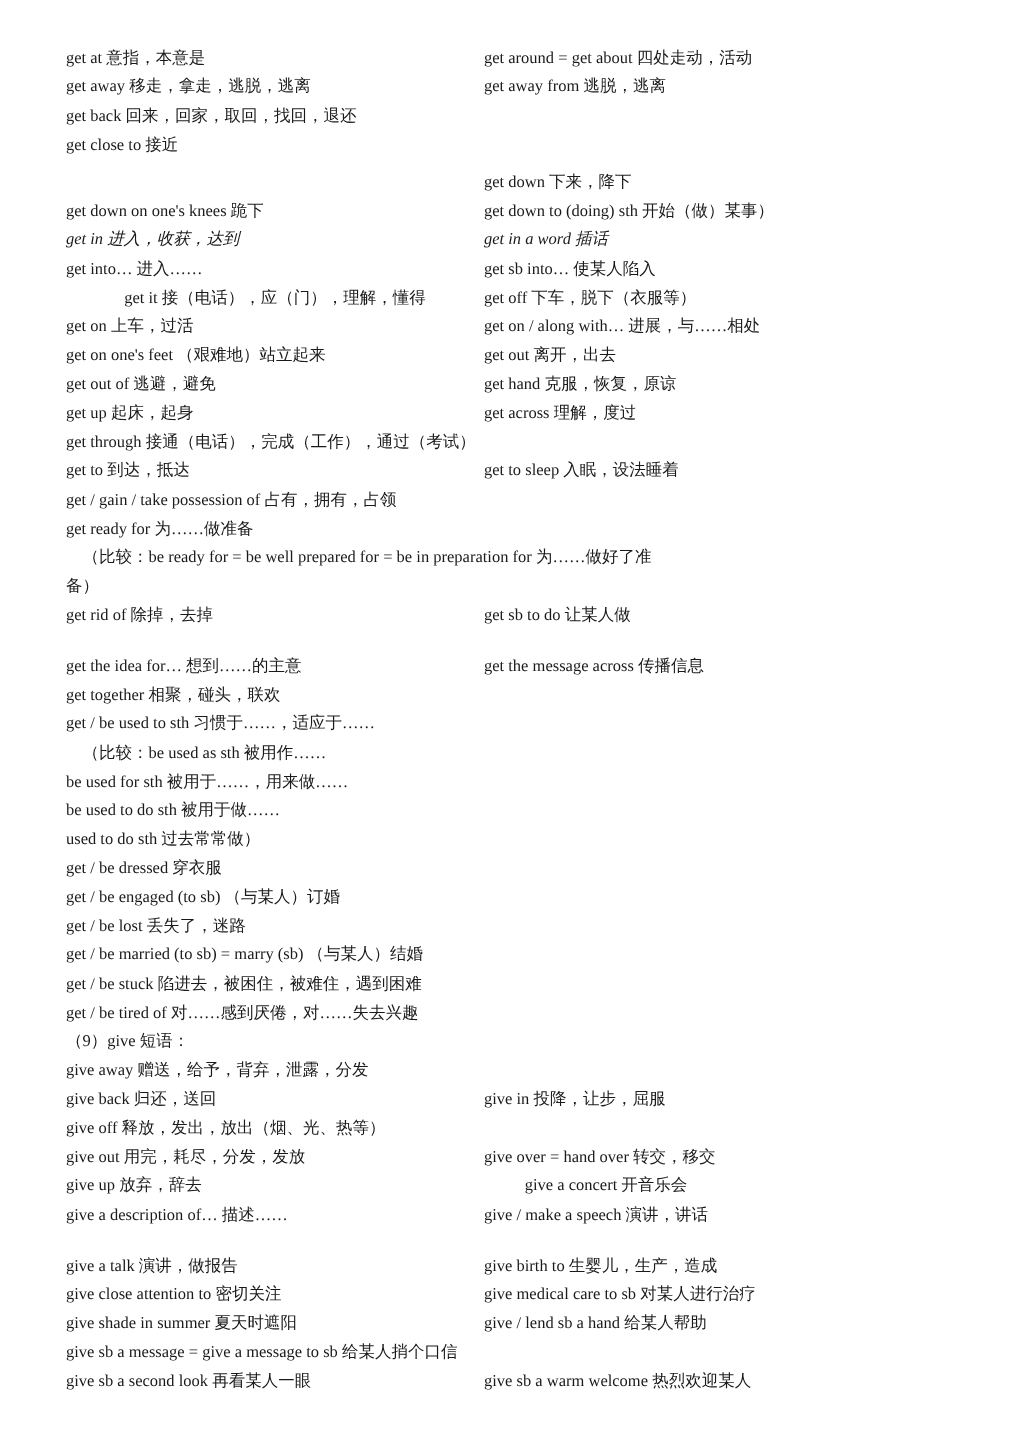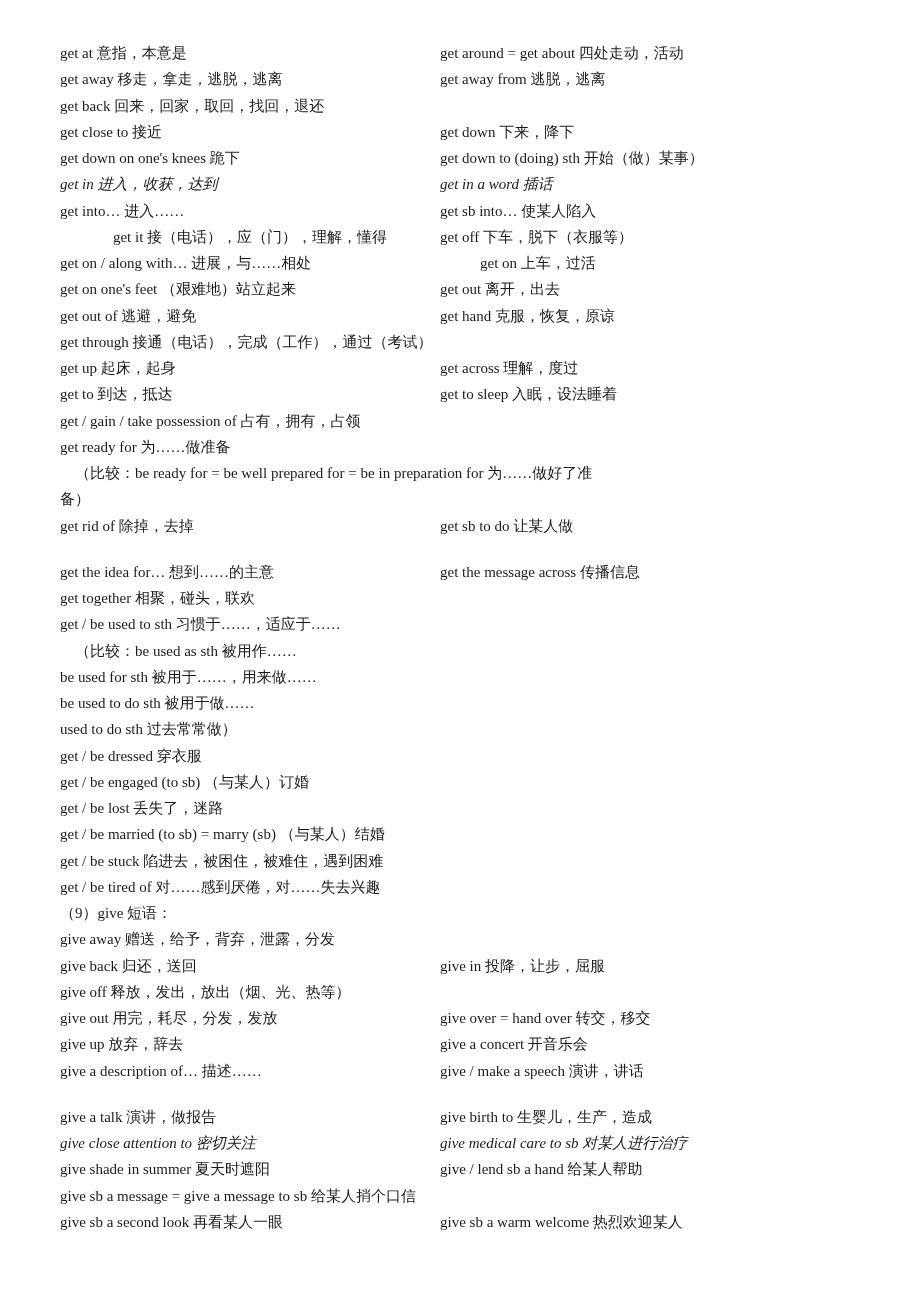--- a/index.html
+++ b/index.html
@@ -31,55 +31,55 @@
       <span style="flex: 0 0 380px; min-width: 380px;">get at  意指，本意是</span>
       <span style="flex: 1 1 0%;">get around = get about  四处走动，活动</span>
     </p>
     <p style="display: flex; flex-wrap: nowrap;">
       <span style="flex: 0 0 380px; min-width: 380px;">get away  移走，拿走，逃脱，逃离</span>
       <span style="flex: 1 1 0%;">get away from  逃脱，逃离</span>
     </p>
     <p>get back  回来，回家，取回，找回，退还</p>
     <p style="display: flex; flex-wrap: nowrap;">
       <span style="flex: 0 0 380px; min-width: 380px;">get close to  接近</span>
-      <span style="flex: 1 1 0%;">get down  下来，降下</span>
+      <span style="flex: 1 1 0%; margin-top: 34px;">get down  下来，降下</span>
     </p>
     <p style="display: flex; flex-wrap: nowrap;">
       <span style="flex: 0 0 380px; min-width: 380px;">get down on one's knees  跪下</span>
       <span style="flex: 1 1 0%;">get down to (doing) sth  开始（做）某事）</span>
     </p>
     <p style="display: flex; flex-wrap: nowrap; font-style: italic;">
       <span style="flex: 0 0 380px; min-width: 380px;">get in  进入，收获，达到</span>
       <span style="flex: 1 1 0%;">get in a word  插话</span>
     </p>
     <p style="display: flex; flex-wrap: nowrap;">
       <span style="flex: 0 0 380px; min-width: 380px;">get into…  进入……</span>
       <span style="flex: 1 1 0%;">get sb into…  使某人陷入</span>
     </p>
     <p style="display: flex; flex-wrap: nowrap;">
       <span style="flex: 0 0 380px; min-width: 380px; text-align: center;">get it  接（电话），应（门），理解，懂得</span>
       <span style="flex: 1 1 0%;">get off  下车，脱下（衣服等）</span>
     </p>
     <p style="display: flex; flex-wrap: nowrap;">
+      <span style="flex: 0 0 380px; min-width: 380px;">get on  上车，过活</span>
       <span style="flex: 1 1 0%;">get on / along with…  进展，与……相处</span>
-      <span style="flex: 0 0 380px; min-width: 380px;">get on  上车，过活</span>
     </p>
     <p style="display: flex; flex-wrap: nowrap;">
       <span style="flex: 0 0 380px; min-width: 380px;">get on one's feet  （艰难地）站立起来</span>
       <span style="flex: 1 1 0%;">get out  离开，出去</span>
     </p>
     <p style="display: flex; flex-wrap: nowrap;">
       <span style="flex: 0 0 380px; min-width: 380px;">get out of  逃避，避免</span>
       <span style="flex: 1 1 0%;">get hand  克服，恢复，原谅</span>
     </p>
-    <p>get through  接通（电话），完成（工作），通过（考试）</p>
     <p style="display: flex; flex-wrap: nowrap;">
       <span style="flex: 0 0 380px; min-width: 380px;">get up  起床，起身</span>
       <span style="flex: 1 1 0%;">get across  理解，度过</span>
     </p>
+    <p>get through  接通（电话），完成（工作），通过（考试）</p>
     <p style="display: flex; flex-wrap: nowrap;">
       <span style="flex: 0 0 380px; min-width: 380px;">get to  到达，抵达</span>
       <span style="flex: 1 1 0%;">get to sleep  入眠，设法睡着</span>
     </p>
     <p>get / gain / take possession of  占有，拥有，占领</p>
     <p>get ready for  为……做准备</p>
     <p style="padding-left: 1em;">（比较：be ready for = be well prepared for = be in preparation for  为……做好了准</p>
     <p>备）</p>
     <p style="display: flex; flex-wrap: nowrap;">
       <span style="flex: 0 0 380px; min-width: 380px;">get rid of  除掉，去掉</span>
@@ -108,33 +108,33 @@
     </p>
     <p style="display: flex; flex-wrap: nowrap;">
       <span style="flex: 0 0 380px; min-width: 380px;">give back  归还，送回</span>
       <span style="flex: 1 1 0%;">give in  投降，让步，屈服</span>
     </p>
     <p>give off  释放，发出，放出（烟、光、热等）</p>
     <p style="display: flex; flex-wrap: nowrap;">
       <span style="flex: 0 0 380px; min-width: 380px;">give out  用完，耗尽，分发，发放</span>
       <span style="flex: 1 1 0%;">give over = hand over  转交，移交</span>
     </p>
-    <p style="display: flex; flex-wrap: nowrap;">
+    <p style="display: flex; flex-wrap: nowrap; gap: 37px;">
       <span style="flex: 0 0 380px; min-width: 380px;">give up  放弃，辞去</span>
       <span style="flex: 1 1 0%;">give a concert  开音乐会</span>
     </p>
     <p style="display: flex; flex-wrap: nowrap;">
       <span style="flex: 0 0 380px; min-width: 380px;">give a description of…  描述……</span>
       <span style="flex: 1 1 0%;">give / make a speech  演讲，讲话</span>
     </p>
     <p style="display: flex; flex-wrap: nowrap; margin-top: 20px;">
       <span style="flex: 0 0 380px; min-width: 380px;">give a talk  演讲，做报告</span>
       <span style="flex: 1 1 0%;">give birth to  生婴儿，生产，造成</span>
     </p>
-    <p style="display: flex; flex-wrap: nowrap; font-style: italic;">
+    <p style="display: flex; flex-wrap: nowrap;">
       <span style="flex: 0 0 380px; min-width: 380px;">give close attention to  密切关注</span>
       <span style="flex: 1 1 0%;">give medical care to sb  对某人进行治疗</span>
     </p>
     <p style="display: flex; flex-wrap: nowrap;">
       <span style="flex: 0 0 380px; min-width: 380px;">give shade in summer  夏天时遮阳</span>
       <span style="flex: 1 1 0%;">give / lend sb a hand  给某人帮助</span>
     </p>
     <p>give sb a message = give a message to sb  给某人捎个口信</p>
     <p style="display: flex; flex-wrap: nowrap;">
       <span style="flex: 0 0 380px; min-width: 380px;">give sb a second look  再看某人一眼</span>

